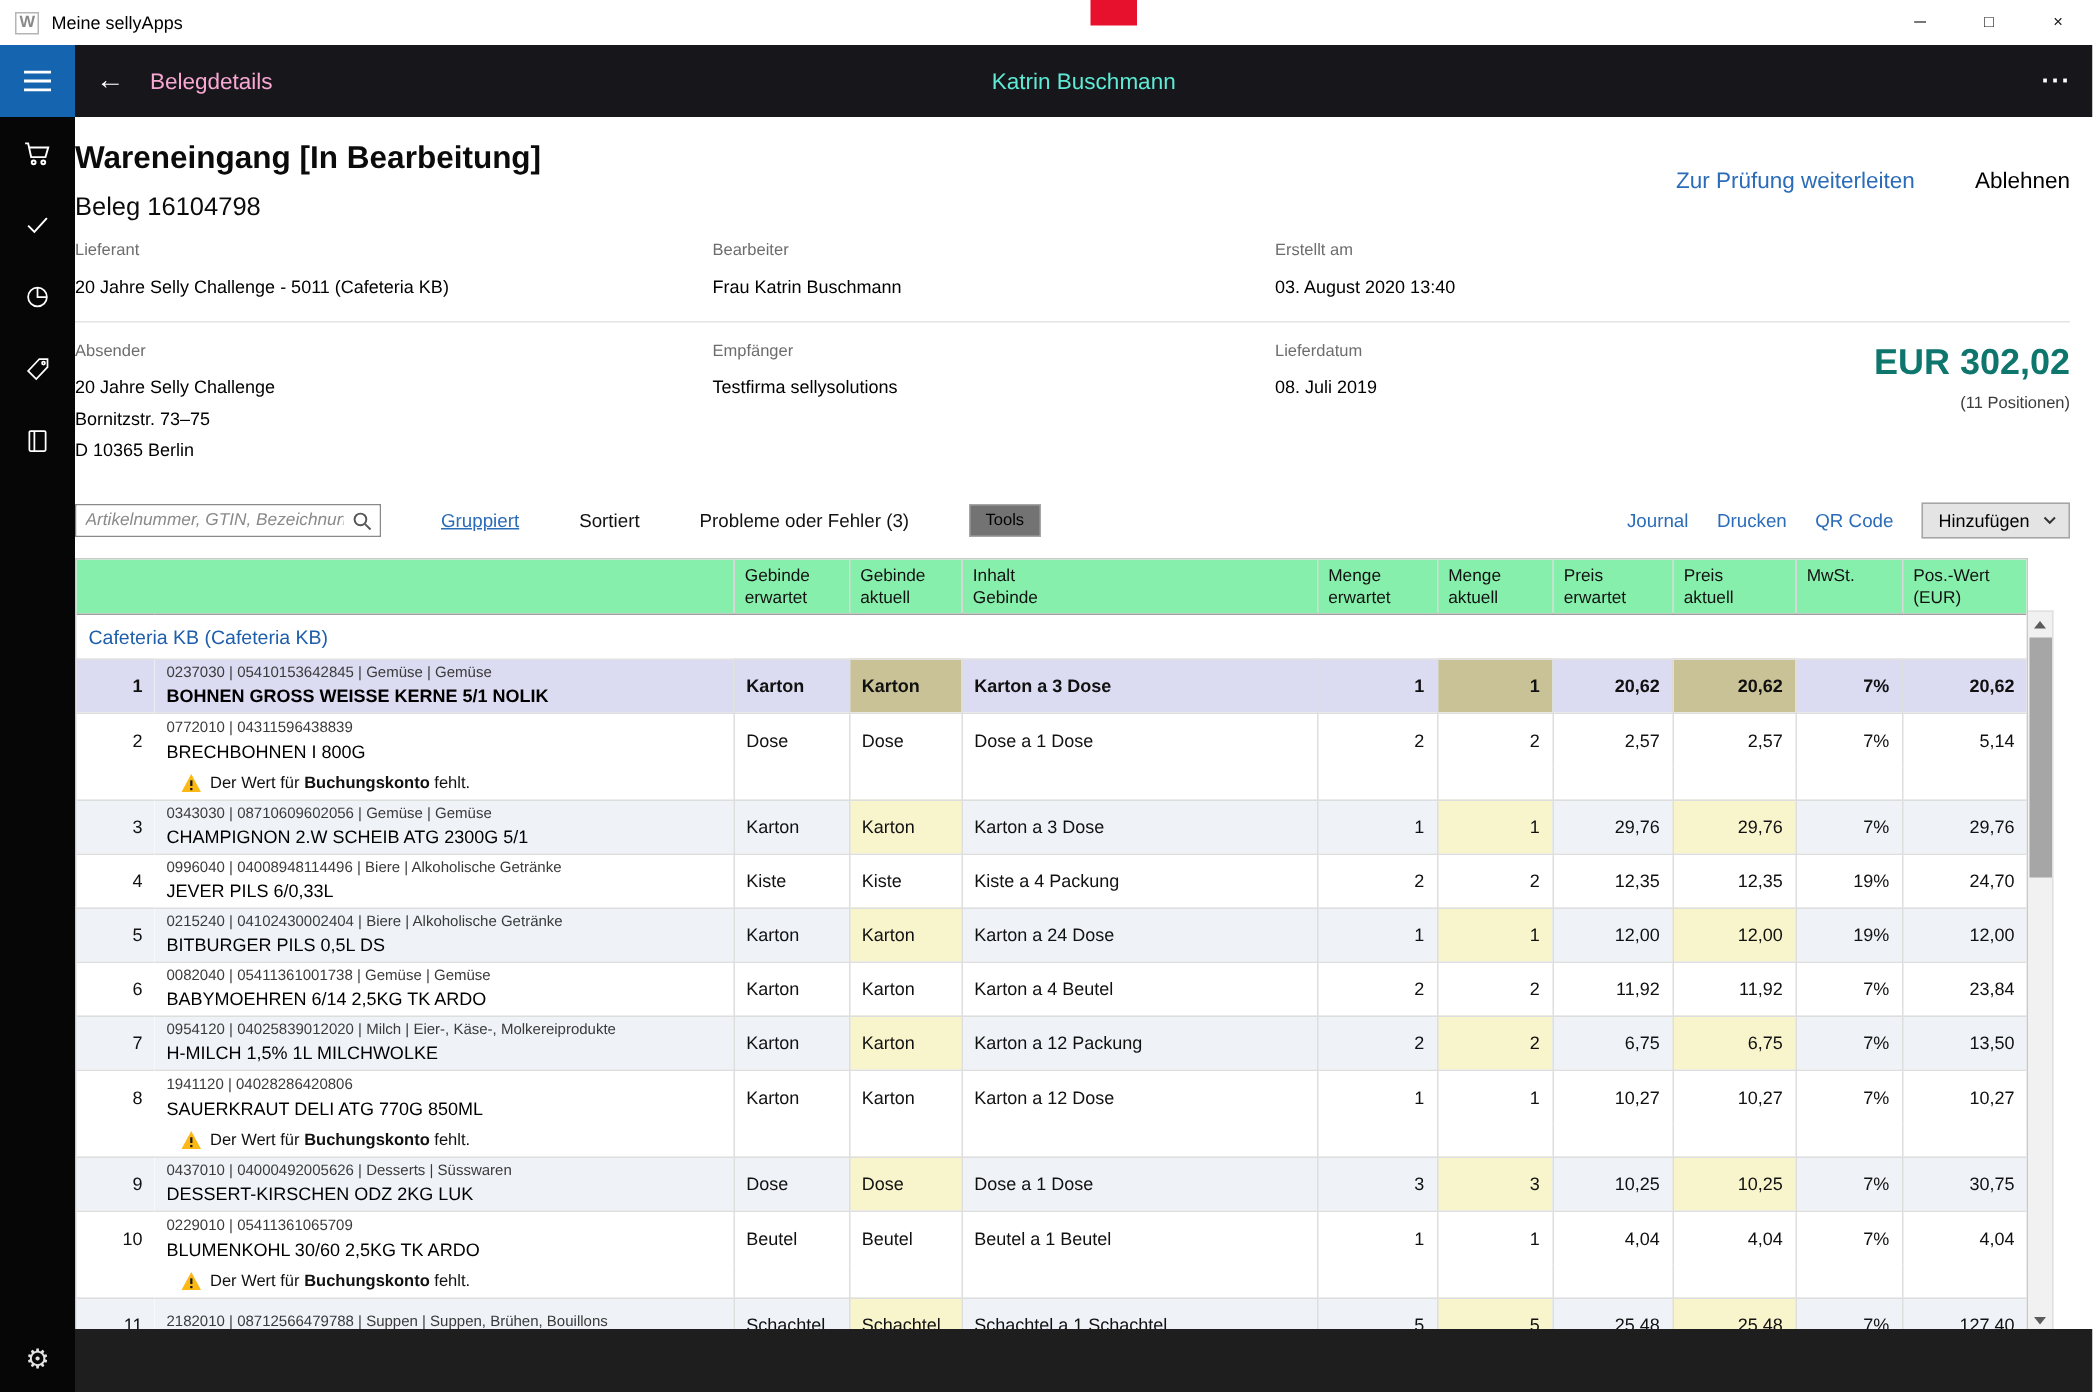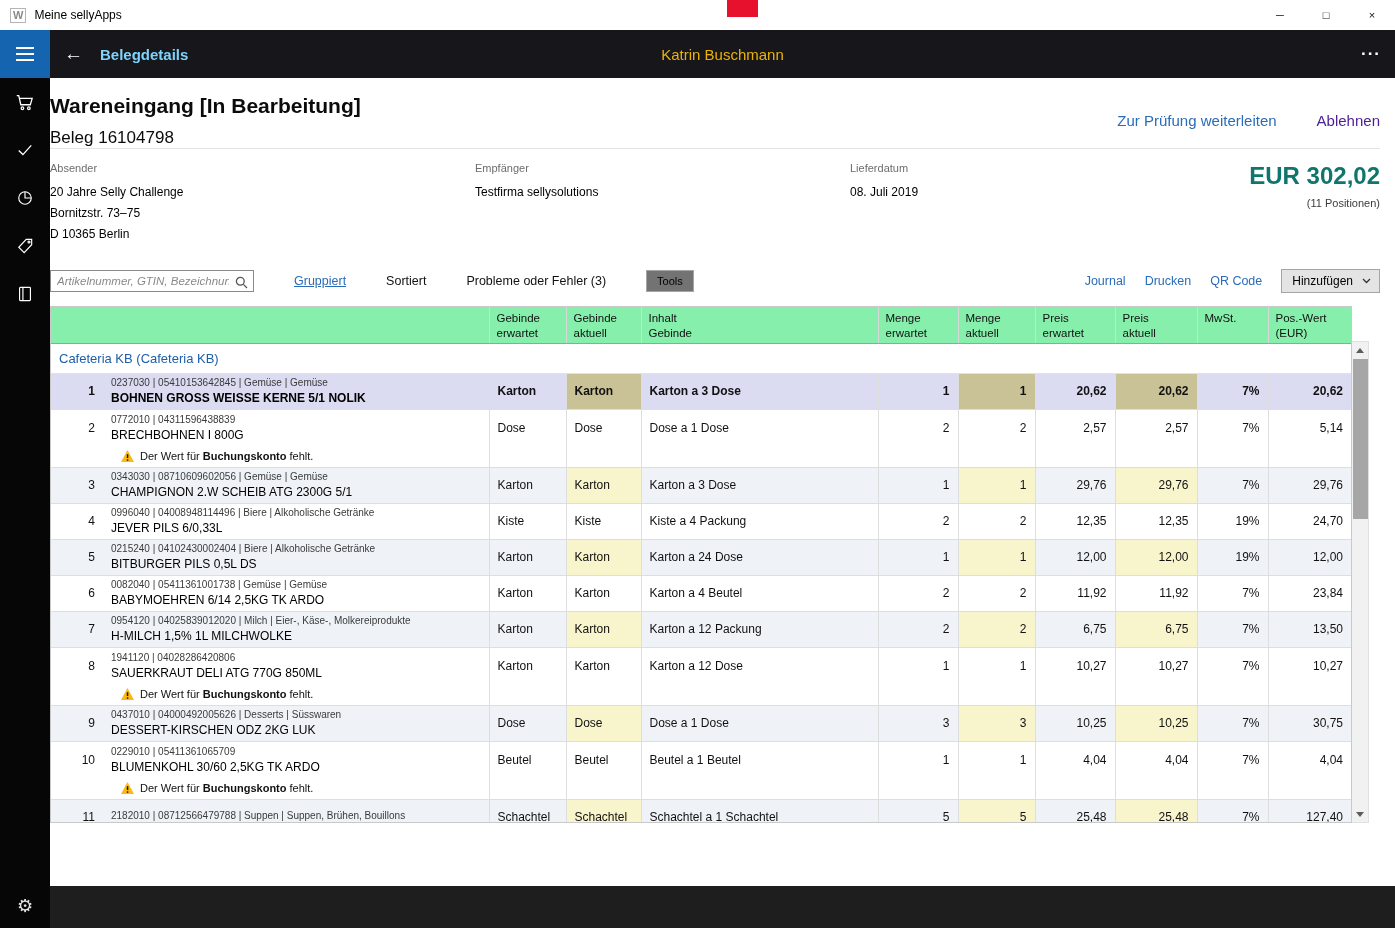--- a/index.html
+++ b/index.html
@@ -20,31 +20,31 @@
   .body-row { display:flex; height:898px; }
   .sidebar { width:50px; background:#060606; display:flex; flex-direction:column; align-items:center; flex-shrink:0; }
   .side-btn { width:50px; height:48px; display:flex; align-items:center; justify-content:center; }
   .side-btn.menu { background:#1464af; }
   .side-spacer { flex:1; }
   .side-btn.gear { height:44px; font-size:18px; color:#e3e3e3; }
   .main { flex:1; display:flex; flex-direction:column; min-width:0; background:#fff; }
   
   .appheader { height:48px; background:#17171b; display:flex; align-items:center; position:relative; flex-shrink:0; }
   .back-btn { color:#fff; font-size:19px; margin-left:14px; width:30px; text-align:left; }
-  .header-title { color:#7dd3fc; font-weight:bold; font-size:15px; margin-left:6px;text-align:center; }
-  .header-user { position:absolute; left:50%; transform:translateX(-50%); color:#eab308; font-size:15px; }
+  .header-title { color:#f9a8d4; font-weight:normal; font-size:15px; margin-left:6px;text-align:center; }
+  .header-user { position:absolute; left:50%; transform:translateX(-50%); color:#5eead4; font-size:15px; }
   .more-btn { margin-left:auto; margin-right:14px; color:#fff; font-size:17px; letter-spacing:1px; font-weight:bold; }
   
   .content { flex:1; padding:0 15px 0 0; overflow:hidden; position:relative; background:#fff; }
   .doc-head { margin-top:16px; position:relative; }
   .doc-title { font-size:21px; font-weight:bold; color:#0b0b0b; }
   .doc-sub { font-size:17px; margin-top:10px; color:#0b0b0b; }
   .doc-actions { position:absolute; right:0; top:18px; font-size:15px; white-space:nowrap; }
   .link-forward { color:#2b6cb8; margin-right:40px; cursor:pointer; }
-  .link-reject { color:#4c1d95; }
+  .link-reject { color:#000000; }
   .info-row { display:flex; padding:13px 0 12px; }
   .info-cell1 { width:425px; } .info-cell2 { width:375px; } .info-cell3 { flex:1; }
   .total-block { width:250px; text-align:right; }
   .info-label { font-size:11px; color:#6d6d6d; margin-bottom:8px; }
   .info-value { font-size:12px; color:#000; line-height:1.75; white-space:pre-line; }
   .divider { height:1px; background:#e3e3e3; }
   .total-amount { font-size:24px; font-weight:bold; color:#0f766e; }
   .total-pos { font-size:11px; color:#3c3c3c; margin-top:7px; }
   
   .toolbar { display:flex; align-items:center; margin-top:12px; }
@@ -166,20 +166,35 @@
     <div class="content">
 
       <div class="doc-head">
         <div class="doc-title">Wareneingang [In Bearbeitung]</div>
         <div class="doc-sub">Beleg 16104798</div>
         <div class="doc-actions">
           <span class="link-forward">Zur Prüfung weiterleiten</span><span class="link-reject">Ablehnen</span>
         </div>
       </div>
 
+      <div class="info-row">
+        <div class="info-cell1">
+          <div class="info-label">Lieferant</div>
+          <div class="info-value">20 Jahre Selly Challenge - 5011 (Cafeteria KB)</div>
+        </div>
+        <div class="info-cell2">
+          <div class="info-label">Bearbeiter</div>
+          <div class="info-value">Frau Katrin Buschmann</div>
+        </div>
+        <div class="info-cell3">
+          <div class="info-label">Erstellt am</div>
+          <div class="info-value">03. August 2020 13:40</div>
+        </div>
+        <div class="total-block"></div>
+      </div>
       <div class="divider"></div>
       <div class="info-row">
         <div class="info-cell1">
           <div class="info-label">Absender</div>
           <div class="info-value">20 Jahre Selly Challenge
 Bornitzstr. 73–75
 D 10365 Berlin</div>
         </div>
         <div class="info-cell2">
           <div class="info-label">Empfänger</div>

